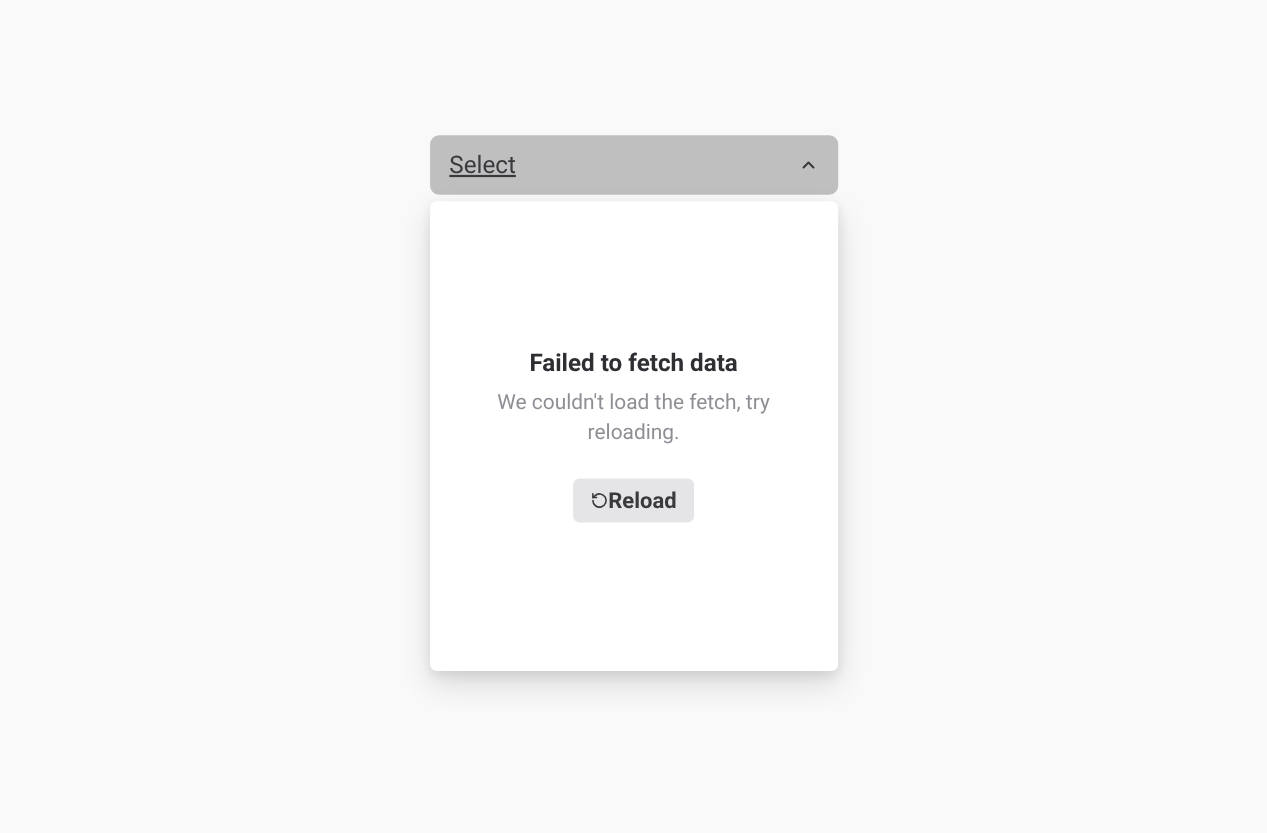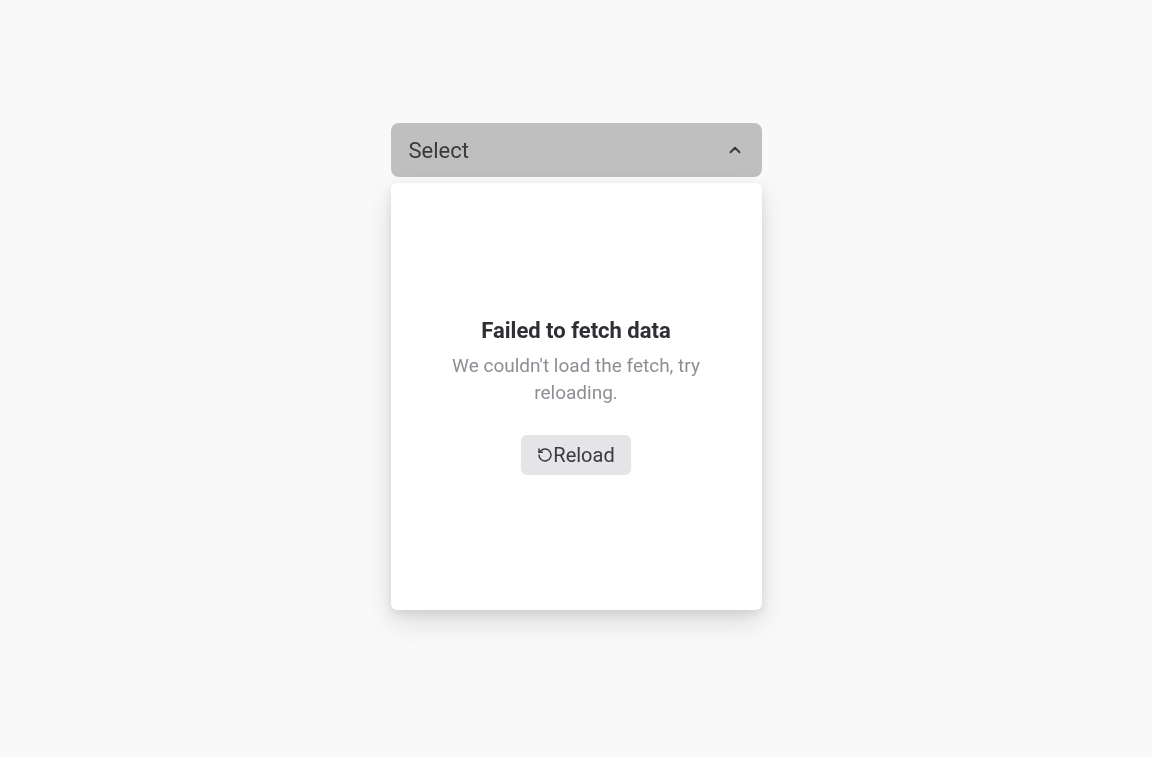--- a/index.html
+++ b/index.html
@@ -29,20 +29,21 @@
       display: flex;
       align-items: center;
       justify-content: space-between;
       padding: 0 18px;
       cursor: pointer;
     }
     .select-label {
       font-size: 22px;
       color: #3a3a3e;
       font-weight: 400;
+      text-decoration: underline;
     }
     .chevron-icon {
       width: 18px;
       height: 18px;
       display: flex;
       align-items: center;
       justify-content: center;
     }
     .chevron-icon svg {
       width: 18px;
@@ -80,20 +81,21 @@
       background: #e5e5e7;
       border: none;
       border-radius: 6px;
       padding: 8px 16px;
       display: flex;
       align-items: center;
       cursor: pointer;
       font-size: 20px;
       color: #3a3a3e;
       font-family: inherit;
+      font-weight: bold;
     }
     .reload-icon {
       display: flex;
       align-items: center;
       justify-content: center;
     }
     .reload-icon svg {
       width: 16px;
       height: 16px;
     }

